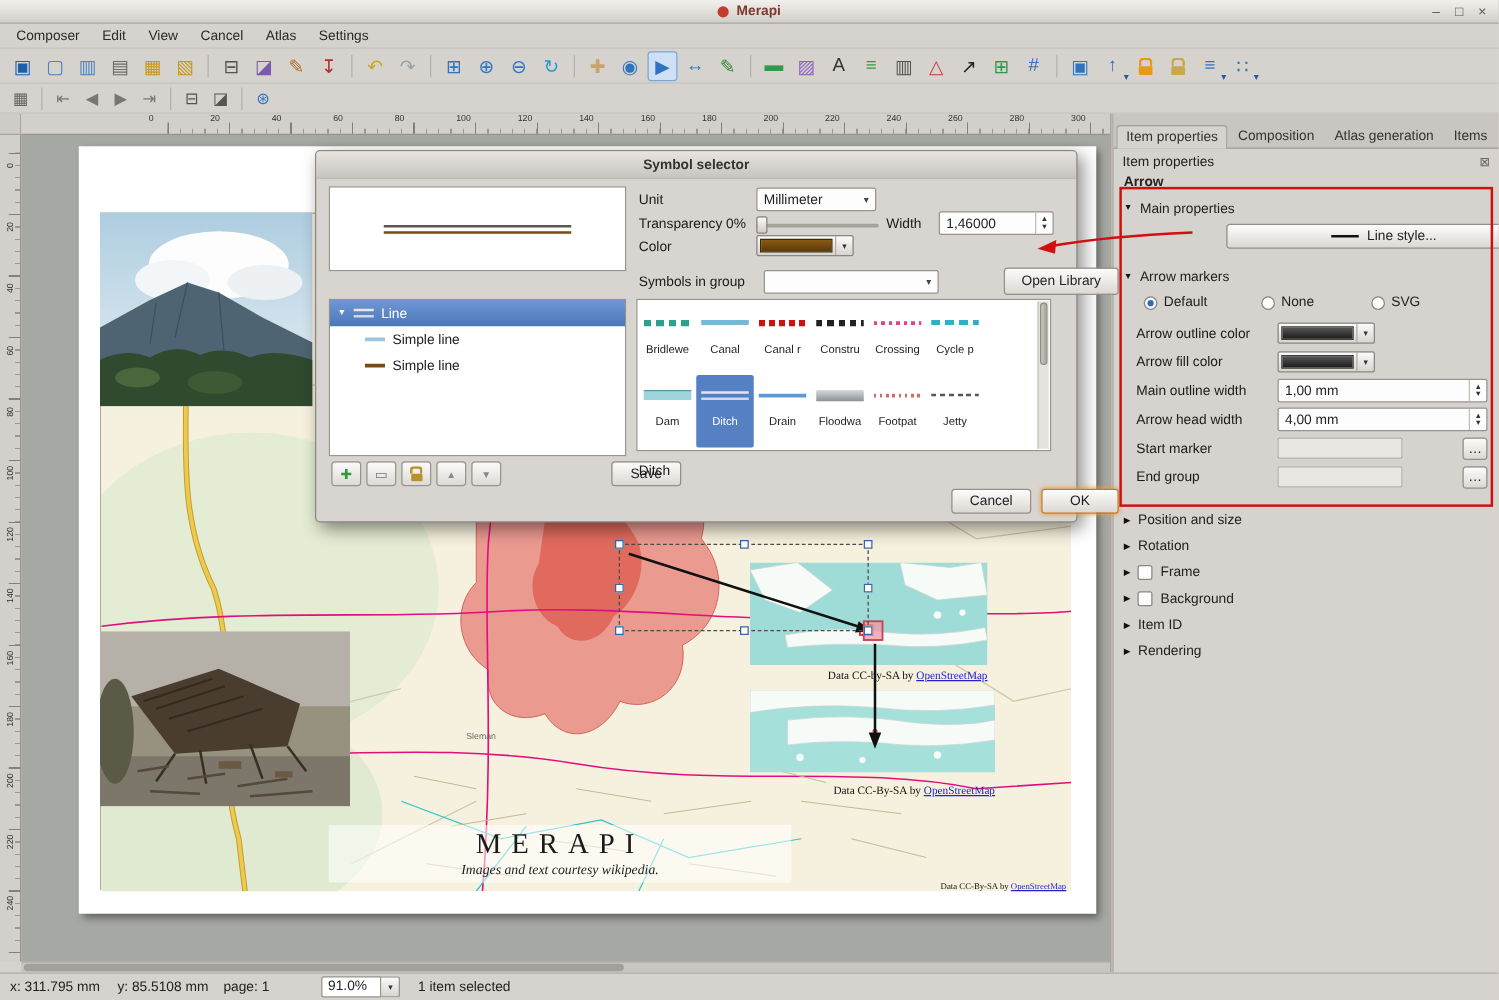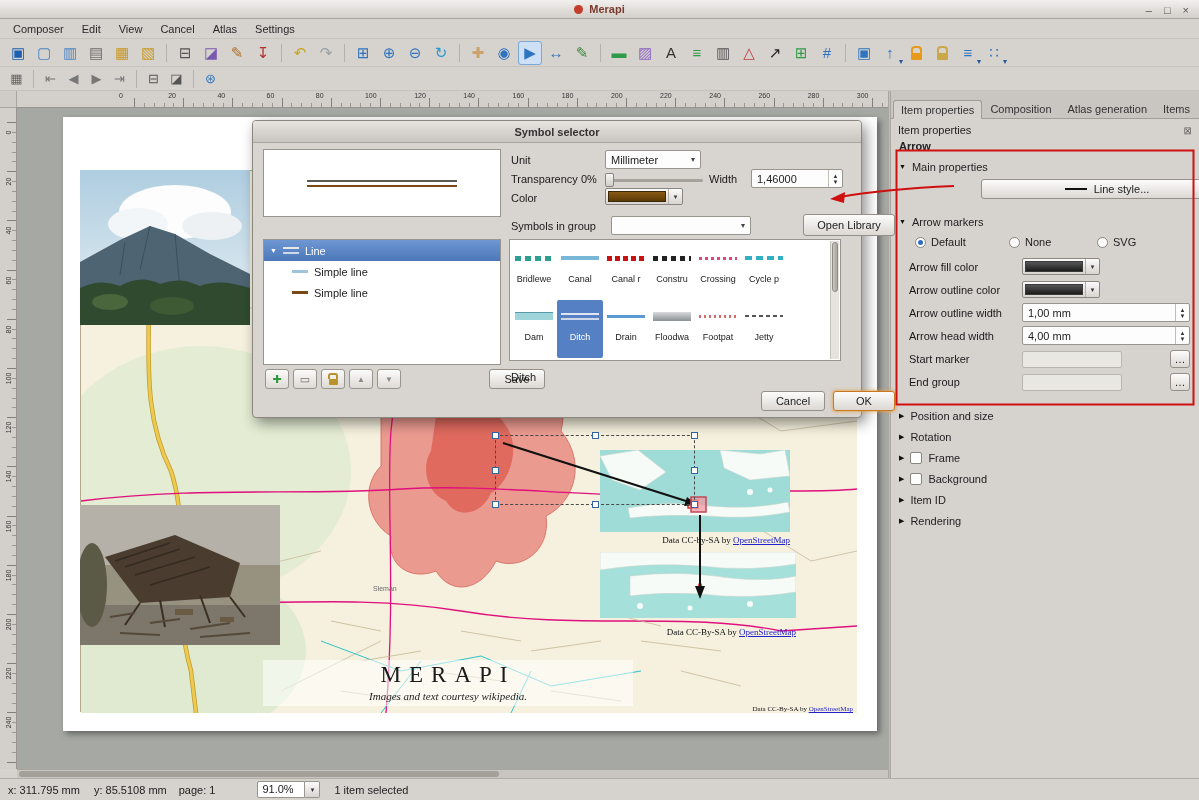--- a/index.html
+++ b/index.html
@@ -91,21 +91,21 @@
   .line-style{width:100%;height:20px;}
   .ls-glyph{width:22px;border-top:2px solid #111;margin-right:7px;}
   .radio-row{display:flex;padding:4px 0 7px 24px;}
   .ropt{display:flex;align-items:center;gap:5px;}
   .ropt-default{width:94px;}.ropt-none{width:88px;}
   .radio{width:11px;height:11px;border-radius:50%;border:1px solid #8a8680;background:#fdfdfd;}
   .radio.sel::after{content:"";display:block;width:5px;height:5px;margin:2px;border-radius:50%;background:#2f6cbe;}
   .prow{display:flex;align-items:center;height:23px;padding:0 9px 0 18px;}
   .marker-rows{margin-bottom:12px;}
   .plabel{width:113px;color:#1a1a1a;}
-  .pctrl{flex:1;display:flex;align-items:flex-end;gap:4px;}
+  .pctrl{flex:1;display:flex;align-items:flex-start;gap:4px;}
   .swatchbtn{display:flex;width:78px;height:17px;border:1px solid #8a8682;border-radius:2px;background:linear-gradient(#fbfbfb,#d8d4d0);}
   .swatch{flex:1;margin:2px;background:linear-gradient(#565656,#1c1c1c);border:1px solid #3a3a3a;}
   .sw-arrow{width:14px;border-left:1px solid #b0aca6;display:flex;align-items:center;justify-content:center;font-size:7px;color:#333;}
   .sw-arrow::before{content:"▾";}
   .spin{position:relative;flex:1;height:19px;background:#fdfdfd;border:1px solid #98948e;border-radius:2px;display:flex;align-items:center;padding:0 18px 0 5px;}
   .spin .sb{position:absolute;right:0;top:0;bottom:0;width:14px;border-left:1px solid #c2beb8;display:flex;flex-direction:column;align-items:center;justify-content:center;font-size:6px;line-height:6px;color:#333;}
   .spin .sb::before{content:"▲";display:block;}
   .spin .sb::after{content:"▼";display:block;}
   .marker-field{flex:1;height:17px;background:#e9e7e2;border:1px solid #b8b4ae;border-radius:2px;}
   .browse-btn{width:20px;height:18px;}
@@ -506,39 +506,39 @@
           <span>None</span>
         </span>
         <span class="ropt">
           <span class="radio"></span>
           <span>SVG</span>
         </span>
       </div>
 
       <div class="marker-rows">
         <div class="prow">
+          <span class="plabel">Arrow outline color</span>
+          <span class="pctrl">
+            <span class="swatchbtn">
+              <span class="swatch"></span>
+              <span class="sw-arrow"></span>
+            </span>
+          </span>
+        </div>
+        <div class="prow">
           <span class="plabel">Arrow fill color</span>
           <span class="pctrl">
             <span class="swatchbtn">
               <span class="swatch"></span>
               <span class="sw-arrow"></span>
             </span>
           </span>
         </div>
         <div class="prow">
-          <span class="plabel">Arrow outline color</span>
-          <span class="pctrl">
-            <span class="swatchbtn">
-              <span class="swatch"></span>
-              <span class="sw-arrow"></span>
-            </span>
-          </span>
-        </div>
-        <div class="prow">
-          <span class="plabel">Arrow outline width</span>
+          <span class="plabel">Main outline width</span>
           <span class="pctrl">
             <span class="spin">
               <span>1,00 mm</span>
               <span class="sb"></span>
             </span>
           </span>
         </div>
         <div class="prow">
           <span class="plabel">Arrow head width</span>
           <span class="pctrl">

